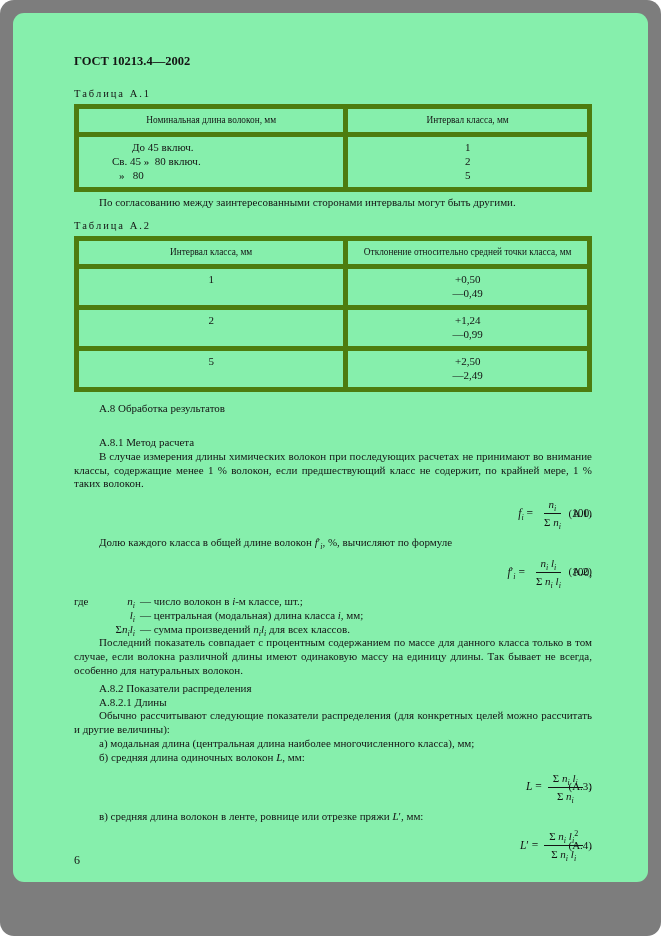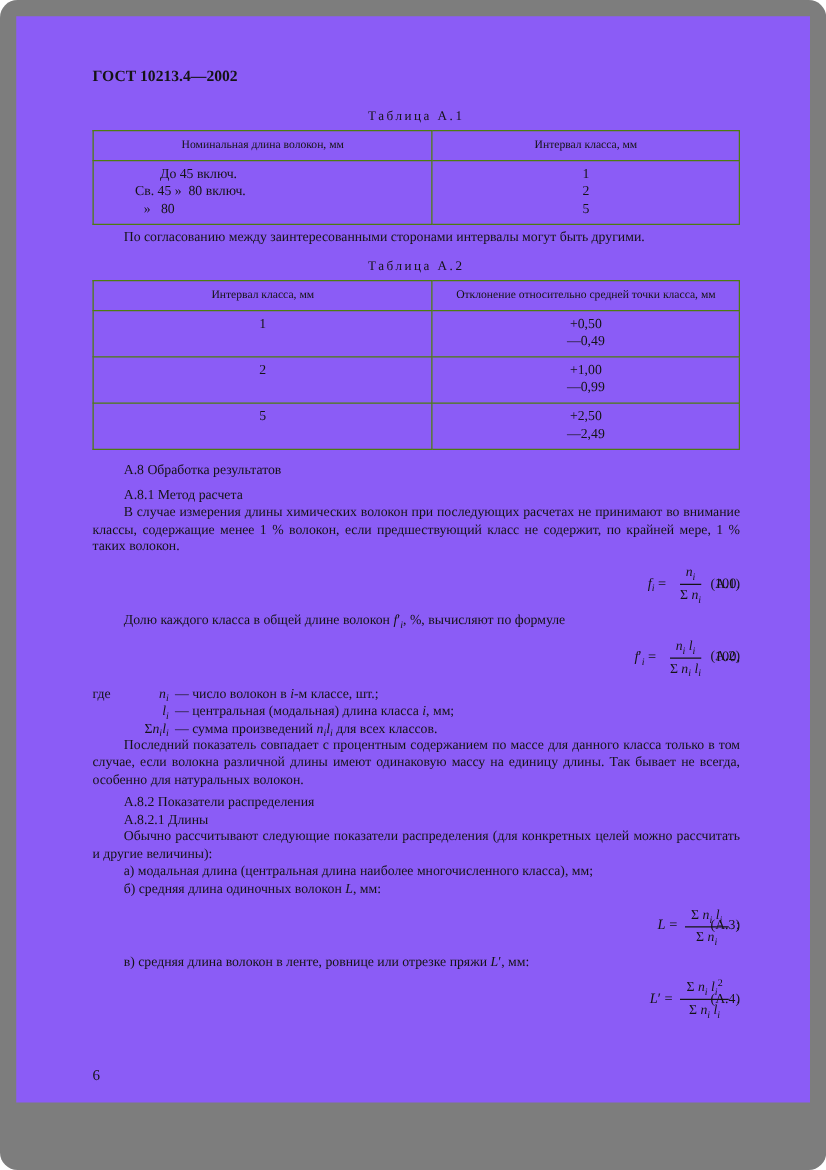--- a/index.html
+++ b/index.html
@@ -4,43 +4,44 @@
 <style>
   * { margin:0; padding:0; box-sizing:border-box; }
   body { width:661px; height:936px; background:#ffffff; }
   .canvas {
     position:relative; width:661px; height:936px;
     background:#7d7d7d; border-radius:14px; overflow:hidden;
     font-family:"Liberation Serif","DejaVu Serif",serif; color:#141414;
   }
   .sheet {
     position:absolute; left:13px; top:13px; right:13px; bottom:54px;
-    background:#8b5cf6;
+    background:#86efac;
+    border-radius:11px;
   }
   .content {
     padding:42px 56px 0 61px;
     font-size:11px; line-height:13.8px; text-align:justify;
   }
   .std-header { font-weight:bold; font-size:12.5px; margin-bottom:18px; text-align:left; }
-  .tbl-caption { font-size:10.5px; letter-spacing:2px; margin:9px 0 3px; text-align:center; }
+  .tbl-caption { font-size:10.5px; letter-spacing:2px; margin:9px 0 3px; text-align:left; }
   table.doc-table { width:100%; border-collapse:collapse; margin-bottom:4px; }
-  table.doc-table, table.doc-table th, table.doc-table td { border:1px solid #4d7c0f; }
+  table.doc-table, table.doc-table th, table.doc-table td { border:5px solid #4d7c0f; }
   table.doc-table th {
     font-size:9.3px; line-height:11px; font-weight:normal;
     text-align:center; vertical-align:middle; padding:6px 4px;
   }
   table.doc-table td { vertical-align:top; padding:3px 20px 5px; font-size:11px; line-height:14px; }
   .a1-names div { text-align:left; }
   .a1-l0 { padding-left:33px; }
   .a1-l1 { padding-left:13px;font-family:Liberation Serif, serif; }
   .a1-l2 { padding-left:20px; }
   .a1-vals div, table.a2 td { text-align:center; }
   .para { text-indent:25px; }
   .h-bold { font-weight:normal; text-indent:25px; text-align:left; }
-  .mt4 { margin-top:4px; } .mt6 { margin-top:6px; } .mt10 { margin-top:10px; }
+  .mt4 { margin-top:4px; } .mt6 { margin-top:20px; } .mt10 { margin-top:10px; }
   .where-line { display:flex; text-align:left; }
   .where-intro { width:25px; flex:none; }
   .where-term { min-width:36px; flex:none; text-align:right; white-space:nowrap; }
   .where-def { margin-left:5px; }
   .formula-block { position:relative; text-align:right; margin:7px 0; }
   .formula { display:inline-flex; align-items:center; gap:4px; font-size:11.5px; }
   .frac { display:inline-flex; flex-direction:column; align-items:center; margin:0 2px; font-size:11px; line-height:13px; }
   .frac .num { padding:0 5px 2px; border-bottom:1px solid #141414; }
   .frac .den { padding:2px 5px 0; }
   .eq-num { position:absolute; right:0; top:50%; transform:translateY(-50%); font-size:11px; }
@@ -106,21 +107,21 @@
           <tr>
             <td>1</td>
             <td>
               <div>+0,50</div>
               <div>—0,49</div>
             </td>
           </tr>
           <tr>
             <td>2</td>
             <td>
-              <div>+1,00</div>
+              <div>+1,24</div>
               <div>—0,99</div>
             </td>
           </tr>
           <tr>
             <td>5</td>
             <td>
               <div>+2,50</div>
               <div>—2,49</div>
             </td>
           </tr>

